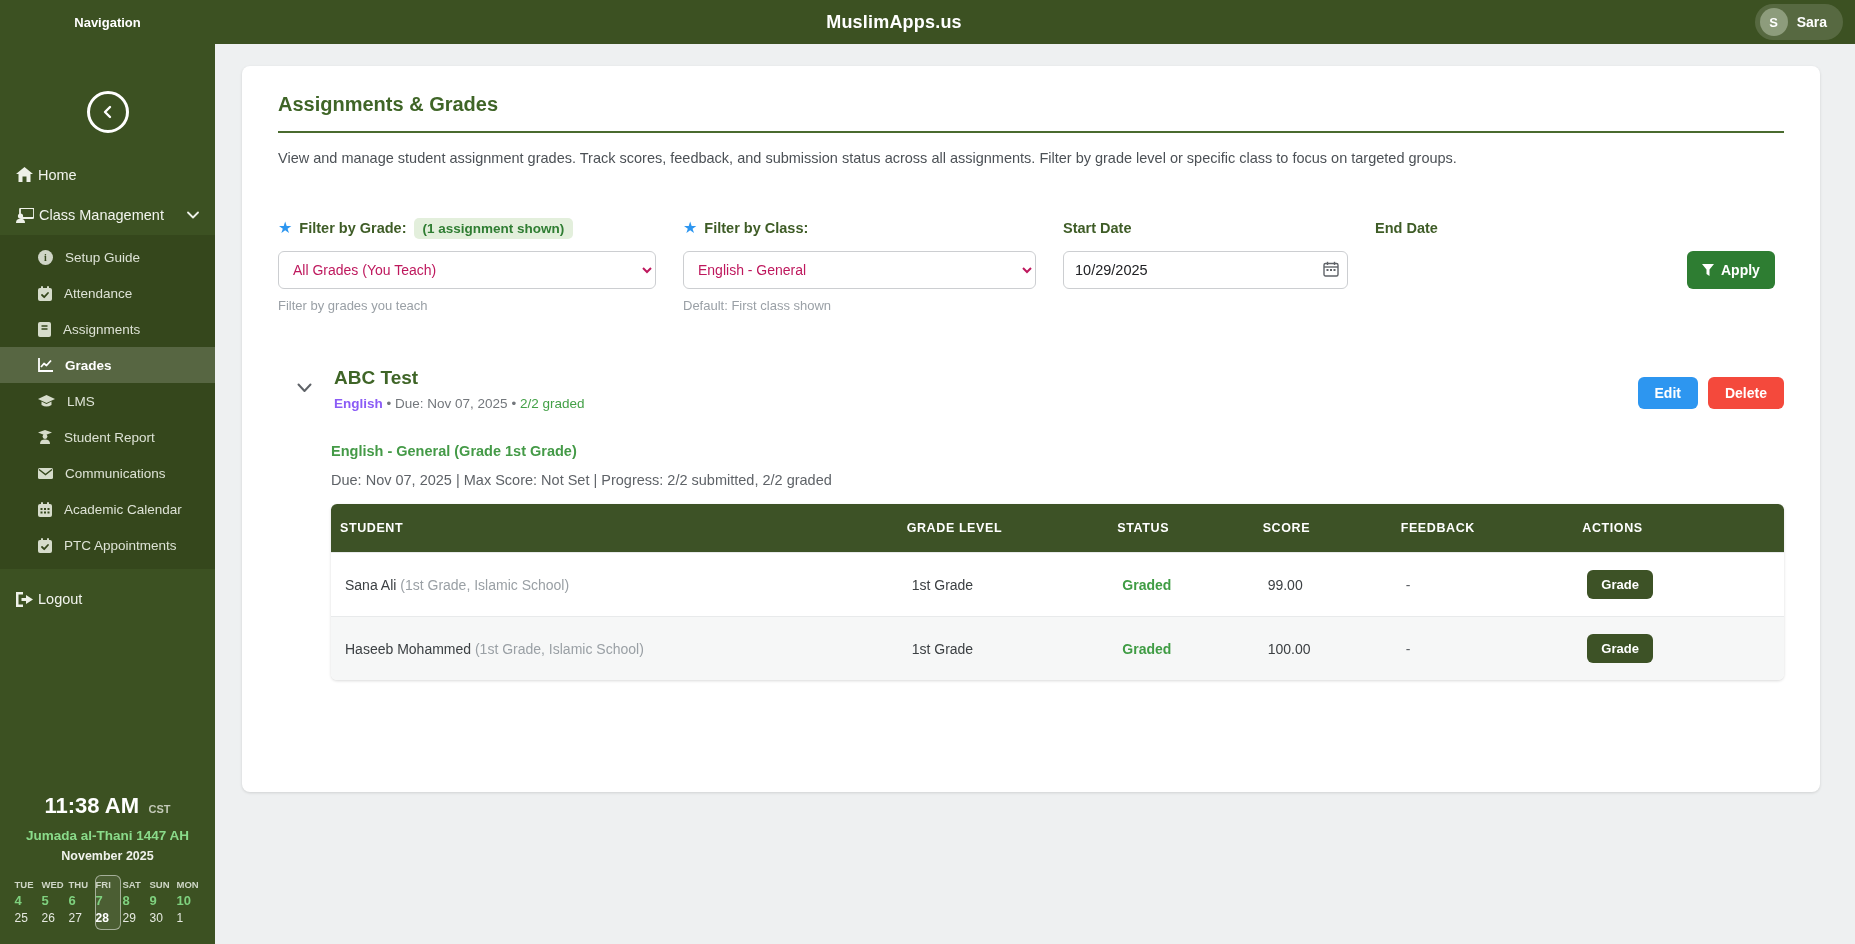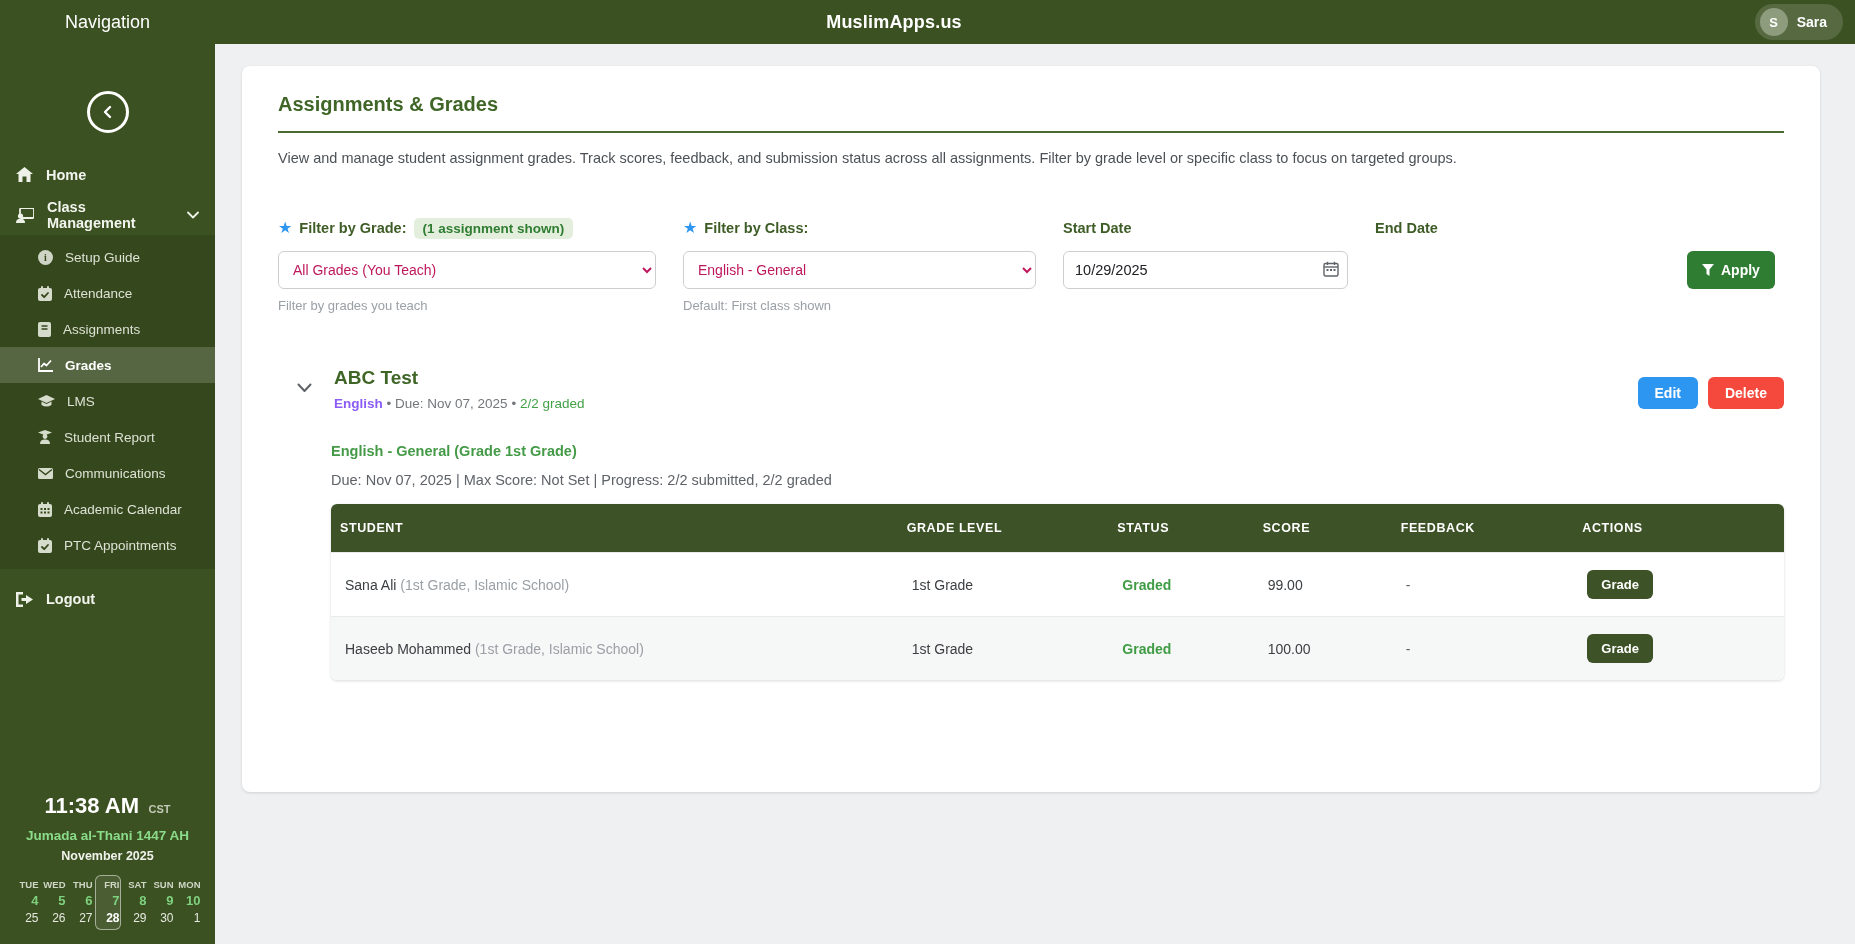--- a/index.html
+++ b/index.html
@@ -7,21 +7,21 @@
   body {
     font-family:"Liberation Sans","DejaVu Sans",sans-serif;
     background:#eef0f1; color:#3c4043;
   }
   
   .header {
     position:fixed; top:0; left:0; width:1855px; height:44px;
     background:#3c5122; display:flex; align-items:center; z-index:10;
   }
   .header-left { width:215px; text-align:center; }
-  .nav-title { color:#fff; font-weight:normal; font-size:18px; }
+  .nav-title { color:#fff; font-weight:bold; font-size:13px; }
   .app-title {
     position:absolute; left:894px; transform:translateX(-50%);
     color:#fff; font-weight:bold; font-size:18px; letter-spacing:.2px;
   }
   .user-pill {
     margin-left:auto; margin-right:12px; display:flex; align-items:center; gap:9px;
     background:rgba(255,255,255,.14); border:none; border-radius:19px;
     padding:4px 16px 4px 5px; cursor:pointer;
   }
   .avatar {
@@ -34,41 +34,41 @@
   .sidebar {
     position:fixed; top:44px; left:0; width:215px; height:900px;
     background:#3c5122; display:flex; flex-direction:column; color:#e9ece3;
   }
   .collapse-btn {
     width:42px; height:42px; margin:47px auto 22px; border-radius:50%;
     border:3px solid #fff; background:transparent; cursor:pointer;
     display:flex; align-items:center; justify-content:center;
   }
   .nav-item {
-    display:flex; align-items:center; gap:13px; height:40px;
-    padding:0 16px 0 16px; cursor:pointer; font-size:14.5px; font-weight:bold; color:#f2f4ee;
+    display:flex; align-items:center; gap:5px; height:40px;
+    padding:0 16px 0 16px; cursor:pointer; font-size:14.5px; font-weight:normal; color:#f2f4ee;
   }
   .nav-item .spacer { flex:1; }
   .submenu { background:#35471c; padding:4px 0 6px; }
   .submenu-item {
     display:flex; align-items:center; gap:12px; height:36px;
     padding:0 16px 0 38px; cursor:pointer; font-size:13.5px; color:#dde2d5;
   }
   .submenu-item.active { background:rgba(255,255,255,.17); color:#fff; font-weight:bold; }
   .logout-item { margin-top:10px; }
   .side-spacer { flex:1; }
   
   .clock-widget { text-align:center; padding-bottom:14px; }
   .clock-time { font-size:22px; font-weight:bold; color:#fff; }
   .clock-tz { font-size:11px; font-weight:bold; color:#c4cab9; margin-left:5px; }
   .hijri-date { margin-top:9px; font-size:13.5px; font-weight:bold; color:#8adb8a; }
   .greg-month { margin-top:6px; font-size:12.5px; font-weight:bold; color:#f0f2ec; }
   .mini-cal { margin:12px auto 0; display:flex; justify-content:center; gap:1px; }
   .cal-col {
-    width:26px; display:flex; flex-direction:column; align-items:flex-end; gap:3px;
+    width:26px; display:flex; flex-direction:column; align-items:flex-start; gap:3px;
     padding:3px 0 4px; border:1px solid transparent; border-radius:6px;
   }
   .cal-col.today { border-color:rgba(255,255,255,.5); background:rgba(255,255,255,.08); }
   .cal-day { font-size:9.5px; font-weight:bold; color:#cfd6c6; }
   .cal-n1 { font-size:13px; font-weight:bold; color:#7fd17f; }
   .cal-n2 { font-size:12px; color:#e6e9e1; }
   .cal-col.today .cal-n2 { font-weight:bold; color:#fff; }
   
   .main { margin-left:215px; padding:66px 35px 0 27px; }
   .card {

